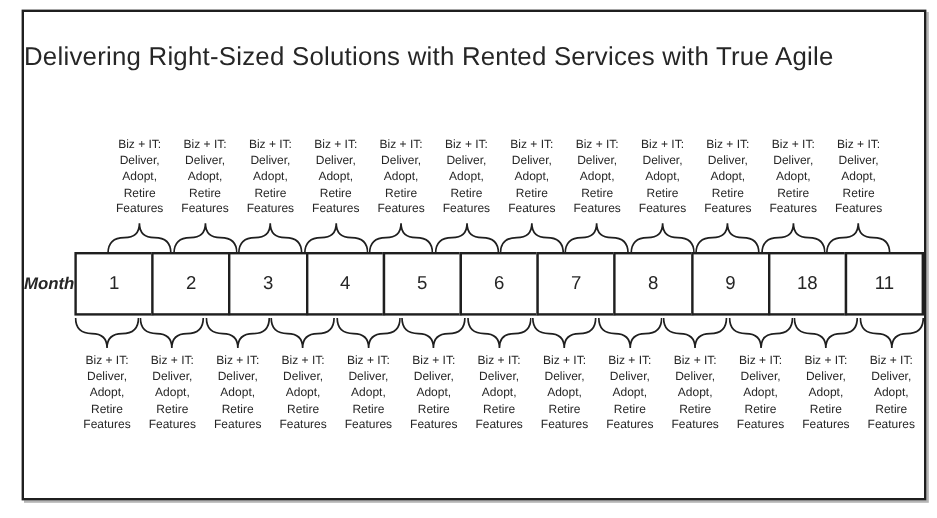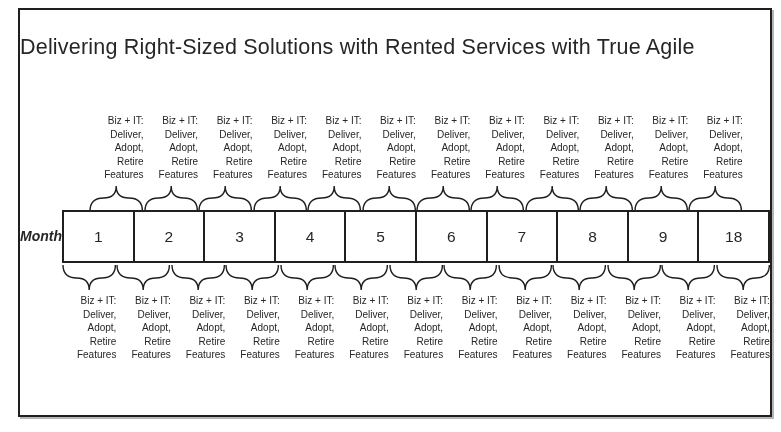--- a/index.html
+++ b/index.html
@@ -30,21 +30,21 @@
   }
   .cell{
     flex:1; margin-left:-2px; border:2px solid var(--line); background:#ffffff;
     display:flex; align-items:center; justify-content:center;
     font-size:15.5px; color:var(--ink); box-sizing:border-box;
   }
   .cell:first-child{margin-left:0;}
   .acol{position:absolute; width:54.4px; text-align:center;}
   .acol.top{top:104px;}
   .acol.bot{top:255px;}
-  .stack{font-size:10px; line-height:13.5px; white-space:nowrap; color:var(--ink);text-align:right;}
+  .stack{font-size:10px; line-height:13.5px; white-space:nowrap; color:var(--ink);}
   svg.brace{display:block; width:100%; height:26px;}
   .acol.top svg.brace{margin-top:3px;}
   .acol.bot .stack{margin-top:3px;}
   .brace path{fill:none; stroke:var(--line); stroke-width:1.4; stroke-linecap:round;}
 </style>
 </head>
 <body>
 
 <div class="stage">
   <div class="frame">
@@ -200,20 +200,21 @@
         <div class="cell">1</div>
         <div class="cell">2</div>
         <div class="cell">3</div>
         <div class="cell">4</div>
         <div class="cell">5</div>
         <div class="cell">6</div>
         <div class="cell">7</div>
         <div class="cell">8</div>
         <div class="cell">9</div>
         <div class="cell">18</div>
+        <div class="cell">11</div>
       </div>
     <div class="row" id="bottomRow">
         <div class="acol bot" style="left: 42px;">
           <svg viewBox="0 0 54 26" preserveAspectRatio="none" class="brace">
             <path d="M1 0 Q1 13 14.5 13 Q27 13 27 25 Q27 13 39.5 13 Q53 13 53 0"></path>
           </svg>
           <div class="stack">
             <div>Biz + IT:</div>
             <div>Deliver,</div>
             <div>Adopt,</div>

